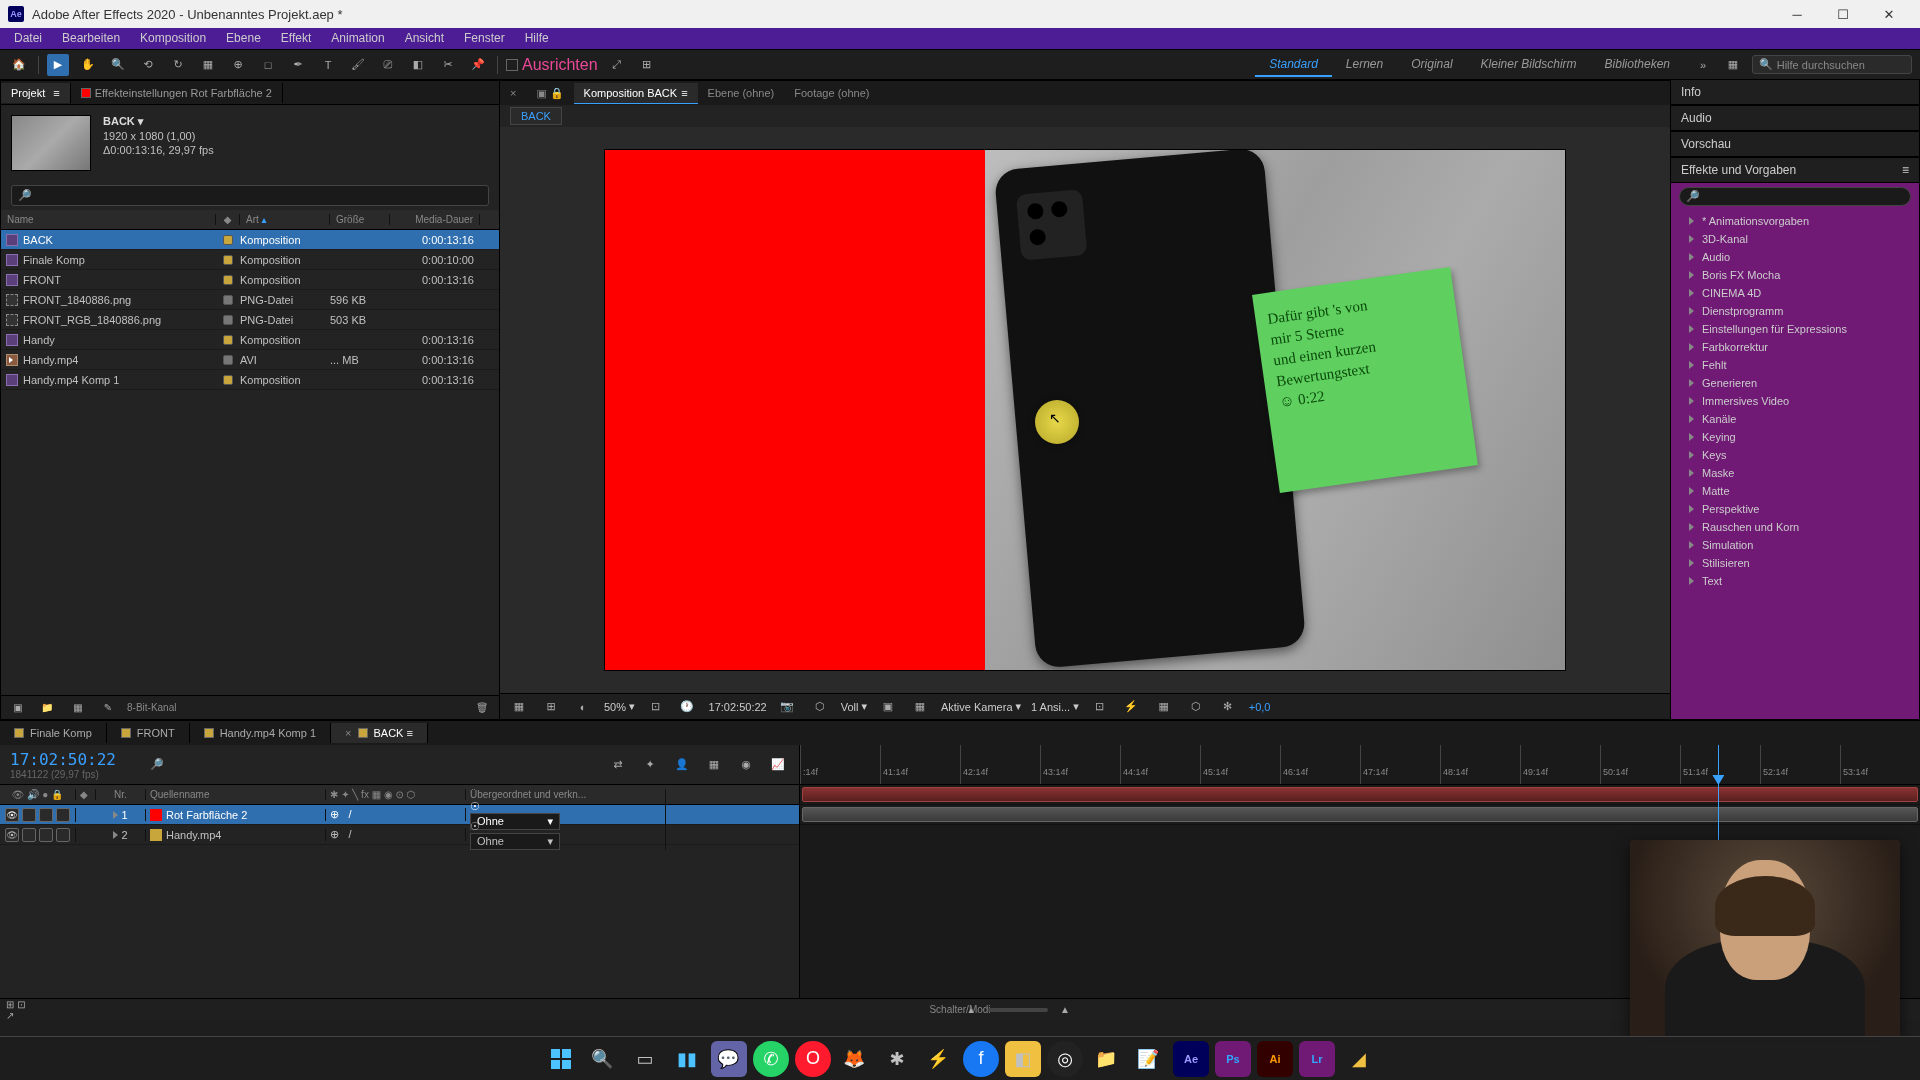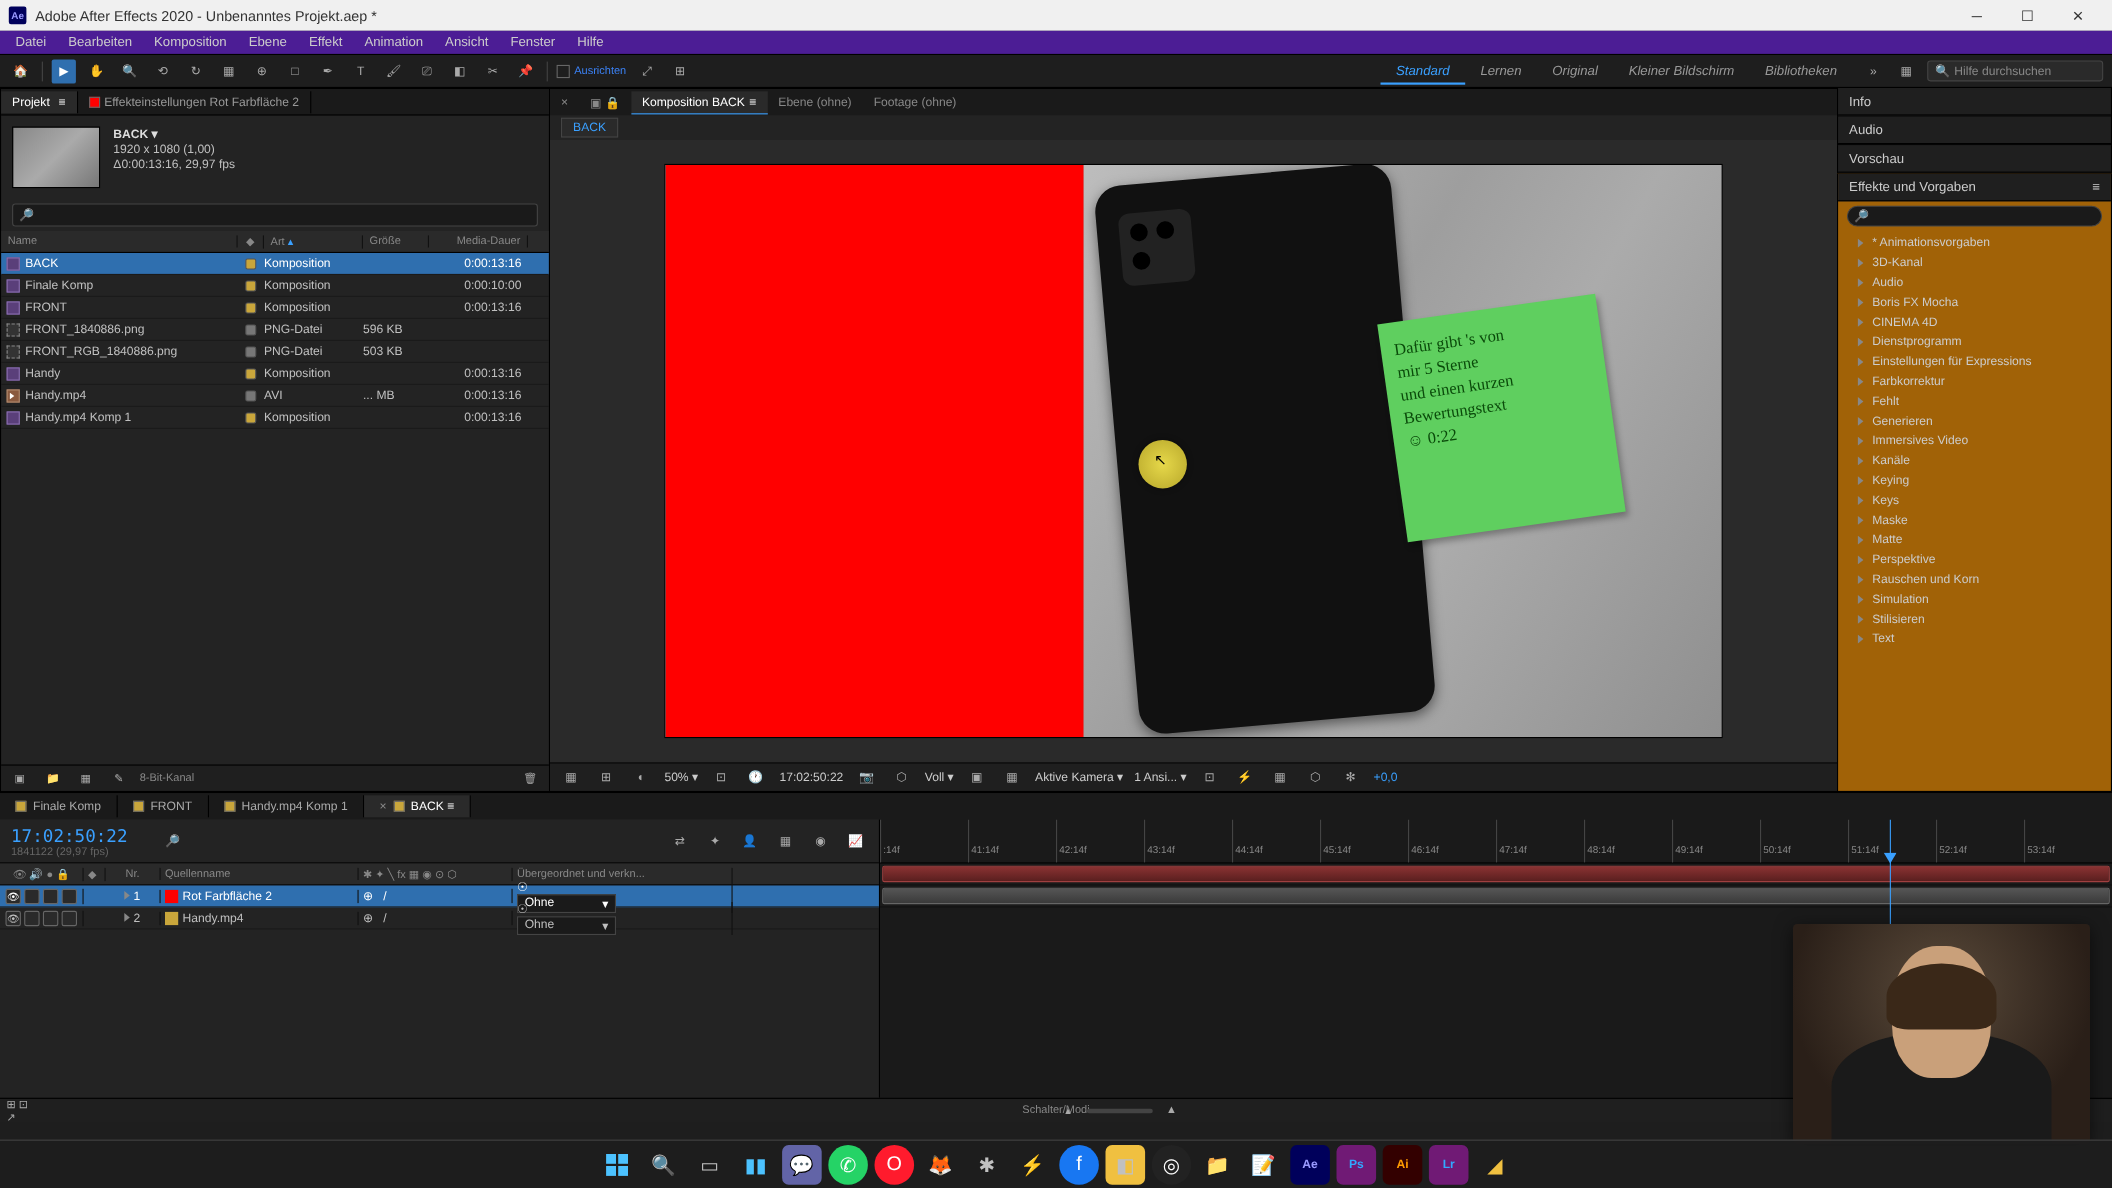--- a/index.html
+++ b/index.html
@@ -13,21 +13,21 @@
 
 
 .menubar { height:22px; background:#4c1d95; display:flex; align-items:flex-start; padding:0 4px; border-bottom:1px solid #000; }
 .menubar .menu-item { padding:3px 10px; font-size:12px; color:#ccc; cursor:pointer; }
 
 
 .toolbar { height:30px; background:#1e1e1e; display:flex; align-items:center; padding:0 8px; gap:8px; border-bottom:1px solid #000; }
 .tool-btn { width:22px; height:22px; display:flex; align-items:center; justify-content:center; color:#aaa; cursor:pointer; border-radius:2px; }
 .tool-btn.active { background:#2f6faf; color:#fff; }
 .tool-sep { width:1px; height:18px; background:#444; }
-.tool-check { display:flex; align-items:center; gap:4px; color:#3b82f6; font-size:10px; }
+.tool-check { display:flex; align-items:center; gap:4px; color:#ec4899; font-size:16px; }
 .tool-spacer { flex:1; }
 .workspace-tab { padding:4px 14px; color:#999; font-size:12px; cursor:pointer;font-style:italic; }
 .workspace-tab.active { color:#3aa0ff; border-bottom:2px solid #3aa0ff; }
 .search-box { background:#2a2a2a; border:1px solid #444; padding:2px 6px; width:160px; color:#888; font-size:11px; border-radius:3px; display:flex; align-items:center; gap:4px; }
 
 
 .main { display:flex; height:640px; }
 .panel { background:#232323; border:1px solid #000; display:flex; flex-direction:column; }
 .panel-tabs { display:flex; background:#1a1a1a; height:24px; align-items:center; border-bottom:1px solid #000; }
 .panel-tab { padding:4px 10px; font-size:11px; color:#999; cursor:pointer; border-right:1px solid #000; display:flex; align-items:center; gap:4px; }
@@ -78,21 +78,21 @@
 .canvas .sel-handle { position:absolute; left:430px; top:250px; width:44px; height:44px; background:radial-gradient(circle,#e6d84a 0%,#c0b030 80%); border-radius:50%; box-shadow:0 0 6px rgba(0,0,0,.4);}
 .canvas .sel-handle::after { content:"↖"; position:absolute; left:14px; top:10px; color:#000; font-size:14px;}
 .canvas .sticky { position:absolute; right:100px; top:130px; width:200px; height:200px; background:#5fcf5f; transform:rotate(-8deg); box-shadow:2px 4px 6px rgba(0,0,0,.3); padding:16px 12px; font-family:'Comic Sans MS',cursive; font-size:15px; color:#0a4a0a; line-height:1.4;}
 .viewer-footer { height:26px; background:#1f1f1f; border-top:1px solid #000; display:flex; align-items:center; padding:0 8px; gap:10px; font-size:11px; color:#ccc; }
 .vf-item { display:flex; align-items:center; gap:3px; }
 .vf-drop { color:#ccc; }
 .vf-blue { color:#3aa0ff; }
 
 
 .right-col { width:250px; display:flex; flex-direction:column; }
-.right-panel { background:#a16207; border:1px solid #000; border-top:none;}
+.right-panel { background:#701a75; border:1px solid #000; border-top:none;}
 .rp-head { padding:5px 10px; font-size:12px; color:#ccc; background:#1f1f1f; border-bottom:1px solid #000; display:flex; justify-content:space-between;}
 .effects-search { margin:4px 8px; background:#1a1a1a; border:1px solid #444; padding:2px 6px; border-radius:10px; display:flex; align-items:center;}
 .fx-list { padding:2px 0; }
 .fx-item { padding:3px 8px 3px 18px; font-size:11px; color:#ccc; cursor:pointer; display:flex; align-items:center; gap:4px;}
 .fx-item::before { content:""; width:0;height:0;border-top:4px solid transparent;border-bottom:4px solid transparent;border-left:5px solid #888; margin-right:4px;}
 
 
 .timeline { height:300px; background:#1e1e1e; border-top:1px solid #000; display:flex; flex-direction:column; }
 .tl-tabs { height:24px; background:#1a1a1a; display:flex; align-items:center; }
 .tl-tab { padding:4px 14px; font-size:11px; color:#aaa; cursor:pointer; display:flex; align-items:center; gap:6px; border-right:1px solid #000;}

